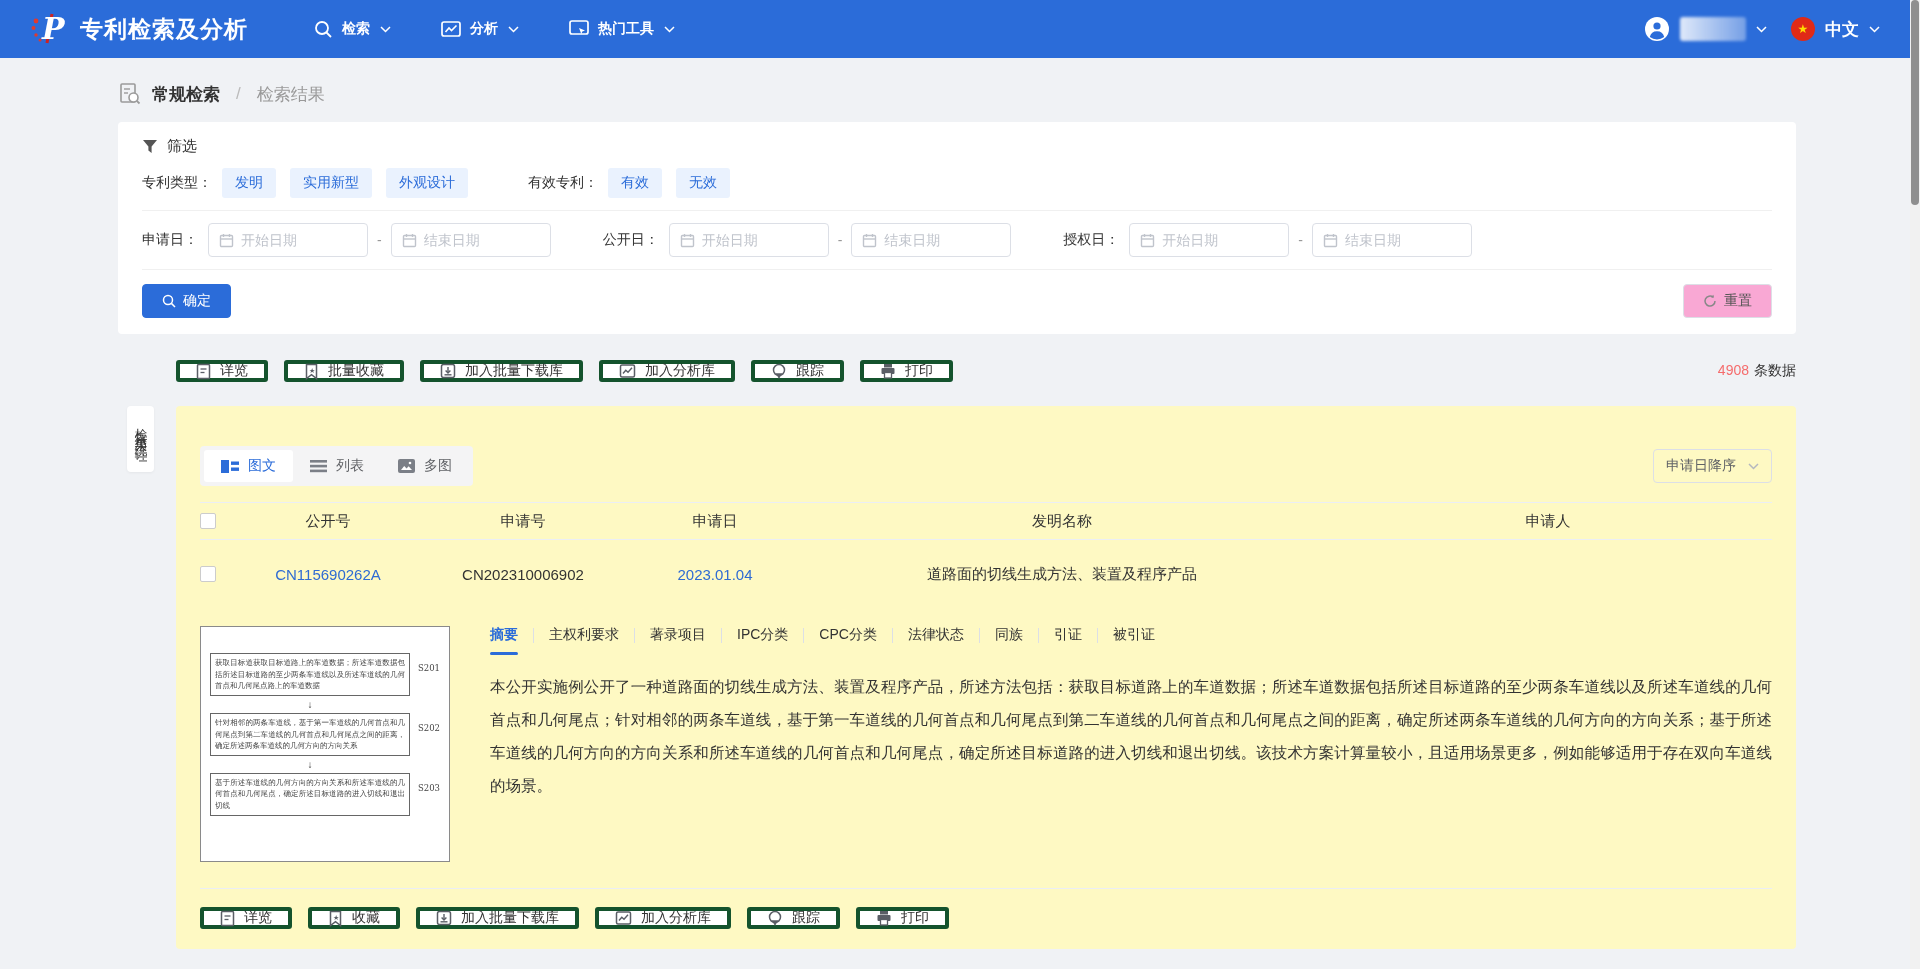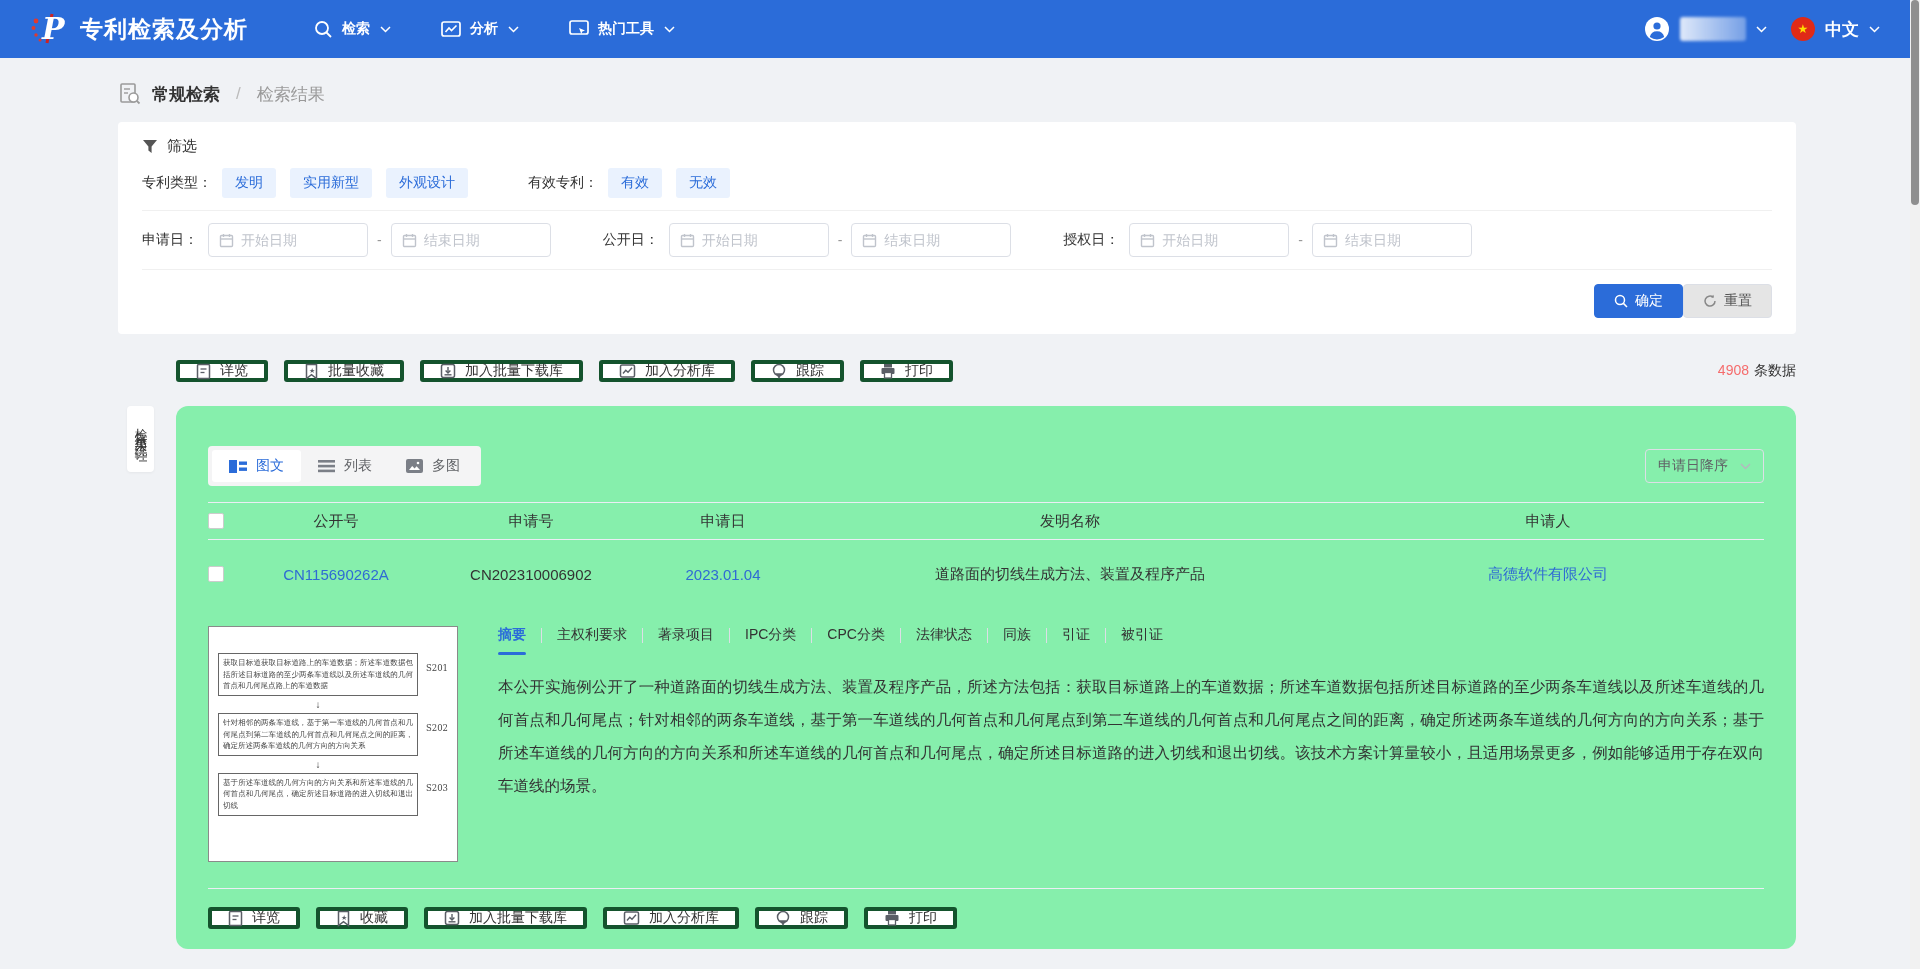--- a/index.html
+++ b/index.html
@@ -36,42 +36,42 @@
   .tag { background:#eaf2fe; color:#2b6cd9; padding:6px 13px; border-radius:3px; font-size:14px;
     margin-right:14px; cursor:pointer; white-space:nowrap; }
   .f-row-dates { display:flex; align-items:center; padding:12px 0; border-bottom:1px solid #f0f0f0; }
   .date-group { display:flex; align-items:center; margin-right:52px; }
   .date-box { display:flex; align-items:center; gap:7px; width:160px; height:34px;
     border:1px solid #dcdfe6; border-radius:4px; padding:0 10px; background:#fff; }
   .date-box input { border:none; outline:none; width:100%; font-size:14px; color:#333;
     font-family:"Liberation Sans", sans-serif; background:transparent; }
   .date-box input::placeholder { color:#c0c4cc; }
   .dash { margin:0 9px; color:#999; font-size:14px; }
-  .filter-actions { display:flex; justify-content:flex-end; padding-top:14px; }
+  .filter-actions { display:flex; justify-content:space-between; padding-top:14px; }
   .btn { display:flex; align-items:center; gap:7px; height:34px; border-radius:4px; font-size:14px;
     padding:0 19px; cursor:pointer; }
   .btn-primary { background:#2b6cd9; color:#fff; border:1px solid #2b6cd9; }
-  .btn-plain { background:#e5e5e5; color:#555; border:1px solid #dcdfe6; }
+  .btn-plain { background:#f9a8d4; color:#555; border:1px solid #dcdfe6; }
 
   
   .toolbar-row { display:flex; align-items:center; margin:20px 0 0 58px; height:34px; }
   .tool-btn { display:flex; align-items:center; gap:9px; background:#fff; border:4px solid #14532d;
     border-radius:3px; height:22px; padding:0 16px; font-size:14px; color:#333; margin-right:16px;
     cursor:pointer; white-space:nowrap; }
   .tool-btn .ic { color:#5a5e66; display:flex; }
   .result-count { margin-left:auto; font-size:14px; color:#333; }
   .count-num { color:#f56c6c; margin-right:5px; }
 
   
   .results-area { position:relative; margin-left:58px; margin-top:18px; }
   .side-tab { position:absolute; left:-49px; top:0; width:27px; background:#fff; border-radius:4px;
     padding:12px 0 9px; display:flex; flex-direction:column; align-items:center; gap:9px;
     box-shadow:0 1px 3px rgba(0,0,0,.05); cursor:pointer; }
   .side-tab-text { writing-mode:vertical-rl; font-size:12.5px; color:#333; letter-spacing:4px; }
-  .results-card { background:#86efac; border-radius:12px; padding:20px 32px; }
+  .results-card { background:#fef9c3; border-radius:4px; padding:20px 24px; }
 
   .view-row { display:flex; align-items:center; margin-top:20px; }
   .view-tabs { display:flex; background:#f4f4f5; border-radius:4px; padding:4px; }
   .view-tab { display:flex; align-items:center; gap:9px; padding:7px 17px; font-size:14px;
     color:#606266; border-radius:3px; cursor:pointer; }
   .view-tab.active { background:#fff; color:#2b6cd9; }
   .view-tab .vic { display:flex; }
   .sort-select { margin-left:auto; display:flex; align-items:center; gap:12px; border:1px solid #dcdfe6;
     border-radius:4px; height:34px; padding:0 12px; font-size:14px; color:#606266; cursor:pointer; }
 
@@ -457,21 +457,20 @@
       </div>
 
       <div class="data-row">
         <div class="col-check">
             <span class="checkbox"></span>
           </div>
         <div class="col-pub link">CN115690262A</div>
         <div class="col-app">CN202310006902</div>
         <div class="col-date link">2023.01.04</div>
         <div class="col-title">道路面的切线生成方法、装置及程序产品</div>
-        <div class="col-applicant link">高德软件有限公司</div>
       </div>
 
       <div class="detail-section">
         <div class="thumb">
           <div class="flow-step">
             <div class="flow-box">获取目标道获取目标道路上的车道数据；所述车道数据包括所述目标道路的至少两条车道线以及所述车道线的几何首点和几何尾点路上的车道数据</div>
             <div class="flow-label">S201</div>
           </div>
           <div class="flow-arrow">↓</div>
           <div class="flow-step">

